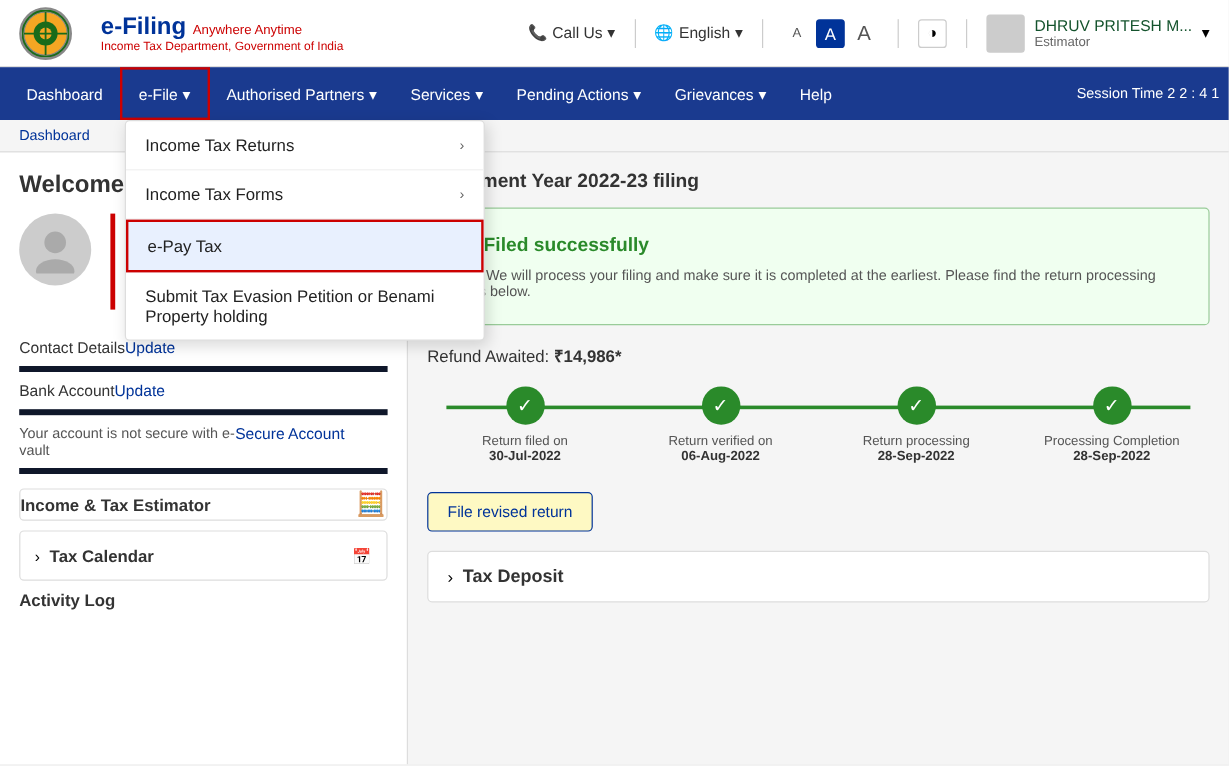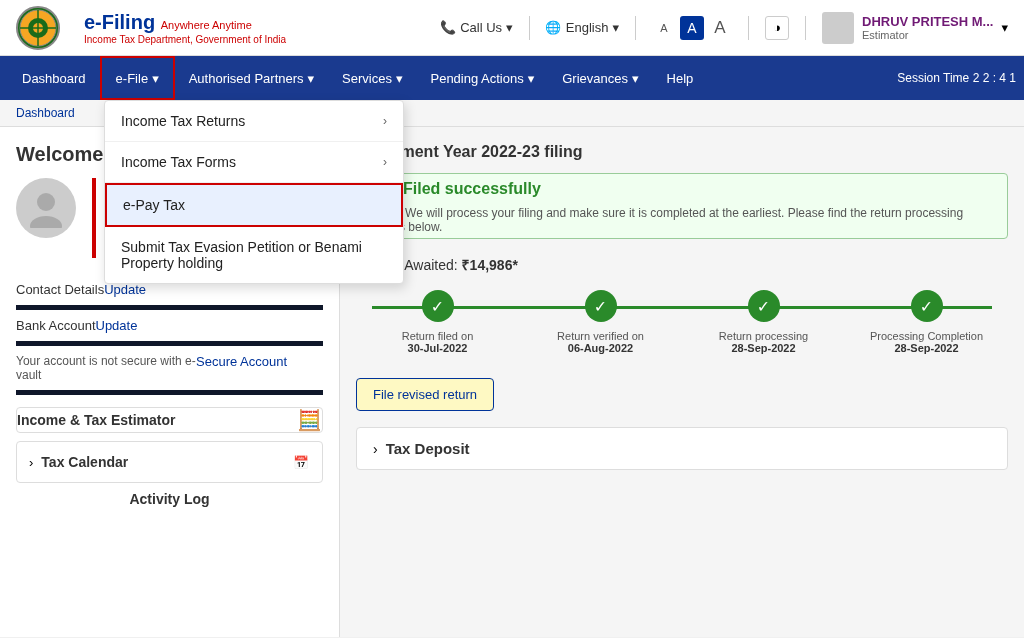--- a/index.html
+++ b/index.html
@@ -122,22 +122,22 @@
       height: 32px;
       background: #ccc;
       border-radius: 3px;
     }
     .user-info {
       display: flex;
       flex-direction: column;
     }
     .user-name {
       font-size: 13px;
-      font-weight: bold;
-      color: #701a75;
+      font-weight: normal;
+      color: #14532d;
     }
     .user-role {
       font-size: 11px;
       color: #666;
     }
 
     
     .nav-bar {
       background: #1a3a8f;
       height: 44px;
@@ -267,41 +267,40 @@
       display: flex;
       align-items: center;
       gap: 8px;
       cursor: pointer;
     }
     .activity-log {
       padding-top: 8px;
       font-size: 14px;
       font-weight: bold;
       color: #333;
-      text-align: center;
     }
 
     
     .right-content {
       flex: 1;
       background: #f5f5f5;
       padding: 16px;
       overflow-y: auto;
     }
     .assessment-title {
       font-size: 16px;
       font-weight: bold;
       color: #333;
       margin-bottom: 12px;
     }
     .success-banner {
       background: #f0fff0;
       border: 1px solid #99cc99;
       border-radius: 4px;
-      padding: 4px 16px;
+      padding: 20px 16px;
       margin-bottom: 16px;
     }
     .success-title {
       color: #2a8a2a;
       font-size: 16px;
       font-weight: bold;
       display: flex;
       align-items: center;
       gap: 8px;
       margin-bottom: 6px;

